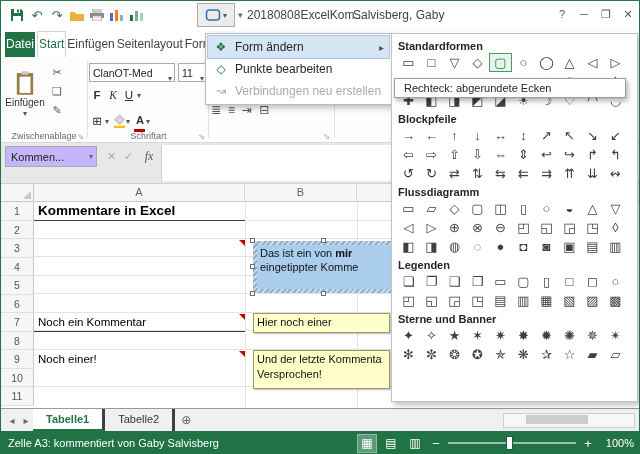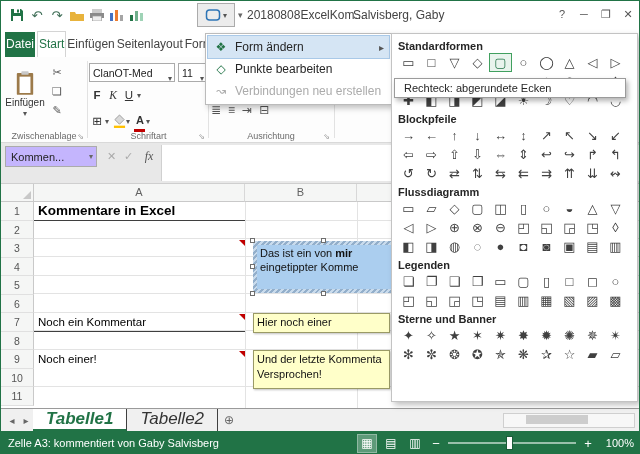--- a/index.html
+++ b/index.html
@@ -73,21 +73,21 @@
   .comment-blue{position:absolute;left:219px;top:39px;width:142px;height:52px;box-sizing:border-box;padding:4px;
     background:repeating-linear-gradient(135deg,#93AFCB 0 2px,#C9DBEC 2px 4px);cursor:move;z-index:5;}
   .comment-blue .inner{width:100%;height:100%;background:#ABCEEF;box-sizing:border-box;padding:1px 3px;font-size:11px;line-height:14px;color:#111;overflow:hidden;white-space:nowrap;}
   .hdl{position:absolute;width:5px;height:5px;background:#fff;border:1px solid #6E6E6E;box-sizing:border-box;}
   .comment-note{position:absolute;background:#FFFFC9;border:1px solid #9A9A66;box-shadow:1px 1px 2px rgba(0,0,0,.25);
     box-sizing:border-box;padding:1px 3px;font-size:11px;line-height:15px;color:#111;overflow:hidden;white-space:nowrap;cursor:move;z-index:5;}
 
   
   .tabbar{position:absolute;top:407px;left:0;width:640px;height:23px;background:#F0F0F0;border-top:1px solid #9A9A9A;display:flex;align-items:center;box-sizing:border-box;padding-left:4px;}
   .nav{width:14px;text-align:center;font-size:10px;color:#666;cursor:pointer;}
-  .sheet-tab{height:22px;line-height:20px;padding:0 13px;font-size:17px;color:#333;border-right:1px solid #404040;cursor:pointer;box-sizing:border-box;font-style:italic;}
+  .sheet-tab{height:22px;line-height:20px;padding:0 13px;font-size:11px;color:#333;border-right:3px solid #404040;cursor:pointer;box-sizing:border-box;}
   .sheet-tab.active{background:#fff;color:#217346;font-weight:bold;border-bottom:2px solid #217346;}
   .add-sheet{margin-left:6px;font-size:12px;color:#666;cursor:pointer;}
   .hscroll{margin-left:auto;margin-right:6px;width:130px;height:13px;background:#F7F7F7;border:1px solid #CFCFCF;position:relative;cursor:pointer;}
   .hthumb{position:absolute;left:22px;top:1px;width:62px;height:9px;background:#CDCDCD;}
 
   
   .statusbar{position:absolute;top:430px;left:0;width:640px;height:24px;background:#217346;display:flex;align-items:center;padding:0 7px;box-sizing:border-box;color:#fff;}
   .sb-msg{font-size:11px;}
   .sb-right{margin-left:auto;display:flex;align-items:center;gap:6px;}
   .view-btn{width:18px;height:17px;line-height:17px;text-align:center;font-size:12px;color:#fff;cursor:pointer;}
@@ -242,21 +242,20 @@
     </div>
     <div class="gsep" style="left:207px;"></div>
 
     <div class="grp" style="left:208px;width:124px;">
       <div class="align-icons" style="left:2px;">
         <span>≣</span>
         <span>≡</span>
         <span>⇥</span>
         <span>⊟</span>
       </div>
-      <div class="group-label">Ausrichtung</div>
       <span class="launcher">⇘</span>
     </div>
     <div class="gsep" style="left:333px;"></div>
 
     <div class="cells-grp">
       <span class="ci">▦</span>
       <span class="cl">Zellen</span>
       <span class="caret">▾</span>
     </div>
   </div>

